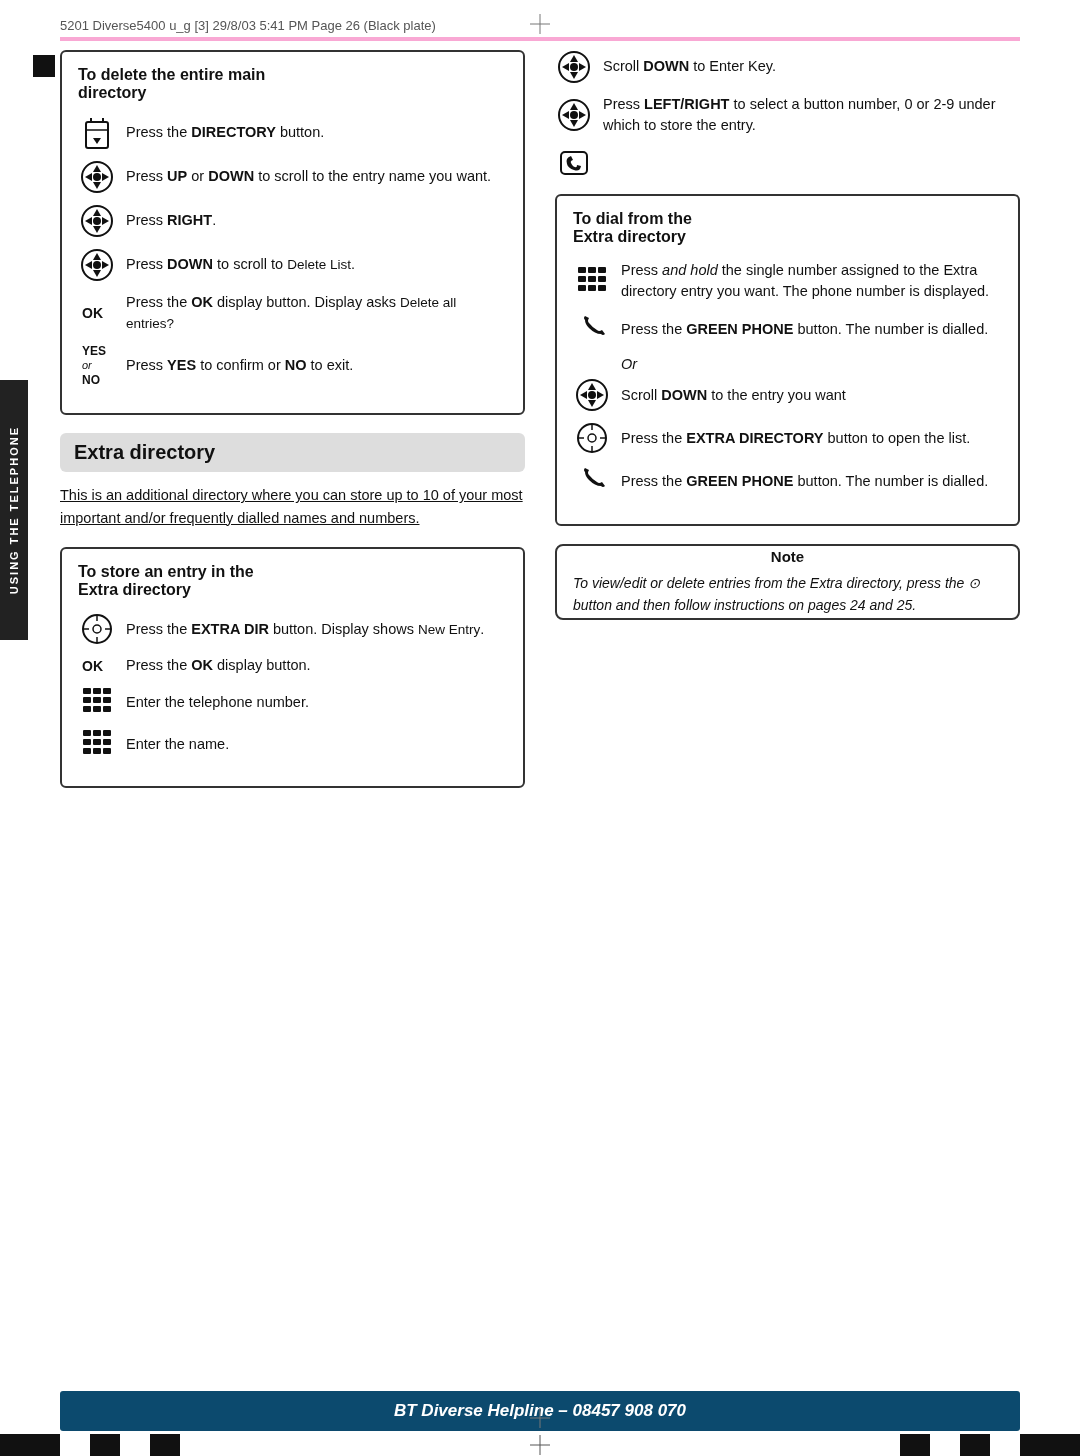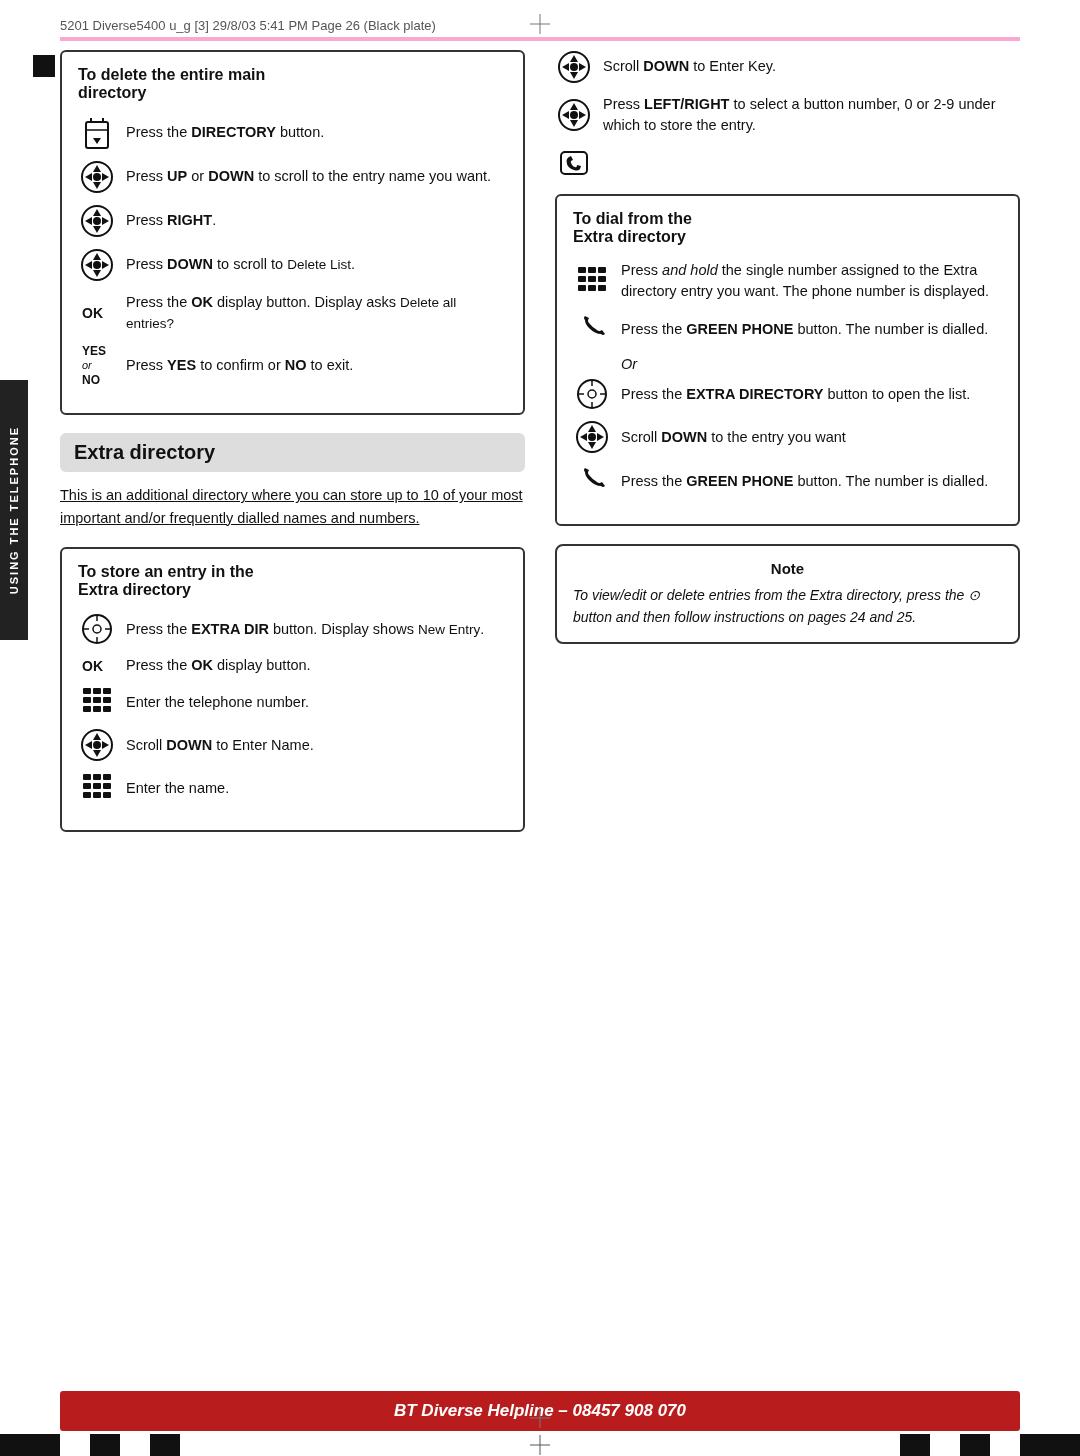--- a/index.html
+++ b/index.html
@@ -134,42 +134,42 @@
       font-size: 14.5px;
       line-height: 1.55;
       margin-bottom: 18px;
       text-decoration: underline;
     }
 
     
     .note-box {
       border: 2px solid #333;
       border-radius: 8px;
-      padding: 14px 16px;
+      padding: 2px 16px;
       margin-top: 14px;
     }
     .note-box .note-title {
       font-weight: bold;
       text-align: center;
       margin-bottom: 8px;
       font-size: 15px;
     }
     .note-box p {
       font-size: 14px;
       line-height: 1.55;
       font-style: italic;
     }
 
     
     .helpline-bar {
       position: absolute;
       bottom: 25px;
       left: 60px;
       right: 60px;
-      background: #b91c1c;
+      background: #0c4a6e;
       color: #fff;
       text-align: center;
       padding: 10px;
       font-size: 17px;
       font-style: italic;
       font-weight: bold;
       border-radius: 3px;
     }
 
     
@@ -357,33 +357,20 @@
               <rect x="12" y="11" width="8" height="6" rx="1" fill="#111"></rect>
               <rect x="22" y="11" width="8" height="6" rx="1" fill="#111"></rect>
               <rect x="2" y="20" width="8" height="6" rx="1" fill="#111"></rect>
               <rect x="12" y="20" width="8" height="6" rx="1" fill="#111"></rect>
               <rect x="22" y="20" width="8" height="6" rx="1" fill="#111"></rect>
             </svg>
           </div>
           <div class="step-text">Enter the telephone number.</div>
         </div>
 
-        <div class="step">
-          <div class="step-icon">
-            <svg class="icon-nav" viewBox="0 0 34 34">
-              <circle cx="17" cy="17" r="15" fill="none" stroke="#111" stroke-width="2"></circle>
-              <polygon points="17,5 13,12 21,12" fill="#111"></polygon>
-              <polygon points="17,29 21,22 13,22" fill="#111"></polygon>
-              <polygon points="5,17 12,13 12,21" fill="#111"></polygon>
-              <polygon points="29,17 22,21 22,13" fill="#111"></polygon>
-              <circle cx="17" cy="17" r="4" fill="#111"></circle>
-            </svg>
-          </div>
-          <div class="step-text">Scroll <b>DOWN</b> to Enter Name.</div>
-        </div>
 
         <div class="step">
           <div class="step-icon">
             <svg width="32" height="32" viewBox="0 0 32 32">
               <rect x="2" y="2" width="8" height="6" rx="1" fill="#111"></rect>
               <rect x="12" y="2" width="8" height="6" rx="1" fill="#111"></rect>
               <rect x="22" y="2" width="8" height="6" rx="1" fill="#111"></rect>
               <rect x="2" y="11" width="8" height="6" rx="1" fill="#111"></rect>
               <rect x="12" y="11" width="8" height="6" rx="1" fill="#111"></rect>
               <rect x="22" y="11" width="8" height="6" rx="1" fill="#111"></rect>
@@ -467,48 +454,48 @@
               <path d="M10 8 Q8 6 10 4 L14 6 Q12 9 14 11 Q18 16 22 18 Q24 20 27 18 L30 22 Q28 24 26 22 Q20 22 14 16 Q10 12 10 8Z" fill="#111"></path>
             </svg>
           </div>
           <div class="step-text">Press the <b>GREEN PHONE</b> button. The number is dialled.</div>
         </div>
 
         <p class="or-text"><i>Or</i></p>
 
         <div class="step">
           <div class="step-icon">
+            <svg class="icon-nav" viewBox="0 0 34 34">
+              <circle cx="17" cy="17" r="15" fill="none" stroke="#111" stroke-width="2"></circle>
+              <polygon points="17,5 13,12 21,12" fill="#111"></polygon>
+              <polygon points="17,29 21,22 13,22" fill="#111"></polygon>
+              <polygon points="5,17 12,13 12,21" fill="#111"></polygon>
+              <polygon points="29,17 22,21 22,13" fill="#111"></polygon>
+              <circle cx="17" cy="17" r="4" fill="#111"></circle>
+            </svg>
+          </div>
+          <div class="step-text">Scroll <b>DOWN</b> to the entry you want</div>
+        </div>
+
+        <div class="step">
+          <div class="step-icon">
             <svg width="32" height="32" viewBox="0 0 32 32">
               <circle cx="16" cy="16" r="14" fill="none" stroke="#111" stroke-width="2"></circle>
               <circle cx="16" cy="16" r="4" fill="none" stroke="#111" stroke-width="1.5"></circle>
               <line x1="16" y1="2" x2="16" y2="8" stroke="#111" stroke-width="1.5"></line>
               <line x1="16" y1="24" x2="16" y2="30" stroke="#111" stroke-width="1.5"></line>
               <line x1="2" y1="16" x2="8" y2="16" stroke="#111" stroke-width="1.5"></line>
               <line x1="24" y1="16" x2="30" y2="16" stroke="#111" stroke-width="1.5"></line>
             </svg>
           </div>
           <div class="step-text">Press the <b>EXTRA DIRECTORY</b> button to open the list.</div>
         </div>
 
         <div class="step">
           <div class="step-icon">
-            <svg class="icon-nav" viewBox="0 0 34 34">
-              <circle cx="17" cy="17" r="15" fill="none" stroke="#111" stroke-width="2"></circle>
-              <polygon points="17,5 13,12 21,12" fill="#111"></polygon>
-              <polygon points="17,29 21,22 13,22" fill="#111"></polygon>
-              <polygon points="5,17 12,13 12,21" fill="#111"></polygon>
-              <polygon points="29,17 22,21 22,13" fill="#111"></polygon>
-              <circle cx="17" cy="17" r="4" fill="#111"></circle>
-            </svg>
-          </div>
-          <div class="step-text">Scroll <b>DOWN</b> to the entry you want</div>
-        </div>
-
-        <div class="step">
-          <div class="step-icon">
             <svg width="34" height="34" viewBox="0 0 34 34">
               <path d="M10 8 Q8 6 10 4 L14 6 Q12 9 14 11 Q18 16 22 18 Q24 20 27 18 L30 22 Q28 24 26 22 Q20 22 14 16 Q10 12 10 8Z" fill="#111"></path>
             </svg>
           </div>
           <div class="step-text">Press the <b>GREEN PHONE</b> button. The number is dialled.</div>
         </div>
 
       </div>
 
       <div class="note-box">

